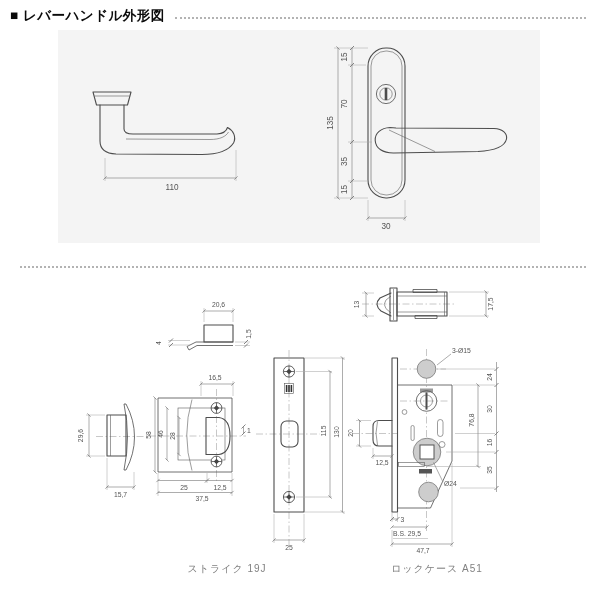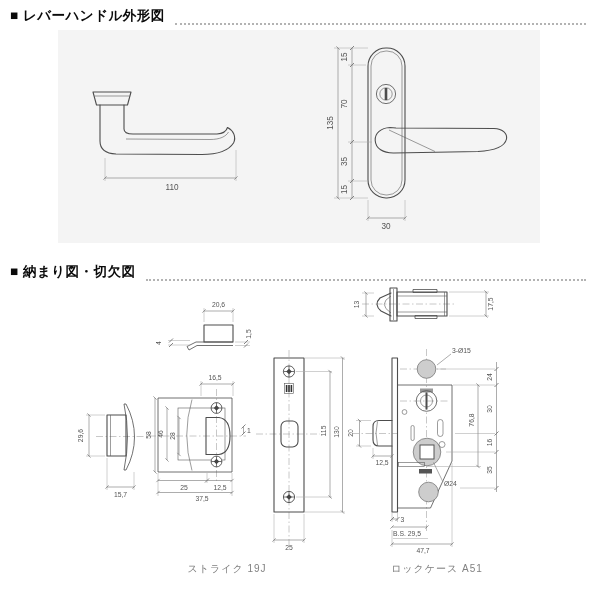--- a/index.html
+++ b/index.html
@@ -4,21 +4,21 @@
 <style>
   html,body{margin:0;padding:0;}
   body{
     width:600px;height:600px;position:relative;background:#ffffff;
     font-family:"Liberation Sans","DejaVu Sans",sans-serif;
     overflow:hidden;
   }
   .stage{position:absolute;left:0;top:0;}
   .sec-header{
     position:absolute;left:10px;right:14px;
-    display:flex;align-items:flex-end;
+    display:flex;align-items:center;
   }
   .sec-title{
     font-weight:bold;font-size:13.5px;color:#0a0a0a;white-space:nowrap;
     letter-spacing:0.5px;
   }
   .sec-rule{
     flex:1;border-top:2px dotted #b3b3b3;margin-left:10px;margin-top:3px;height:0;
   }
   svg text{font-family:"Liberation Sans","DejaVu Sans",sans-serif;}
   .d{fill:#555;font-size:8.2px;}
@@ -321,15 +321,14 @@
 
   <text class="cap" x="227" y="572" text-anchor="middle">ストライク 19J</text>
   <text class="cap" x="437" y="572" text-anchor="middle">ロックケース A51</text>
 </svg>
 
 <div class="sec-header" style="top:7px">
   <span class="sec-title">■ レバーハンドル外形図</span>
   <span class="sec-rule"></span>
 </div>
 <div class="sec-header" style="top:263px">
-  <span class="sec-title">■ 納まり図・切欠図</span>
   <span class="sec-rule"></span>
 </div>
 
 </body></html>

